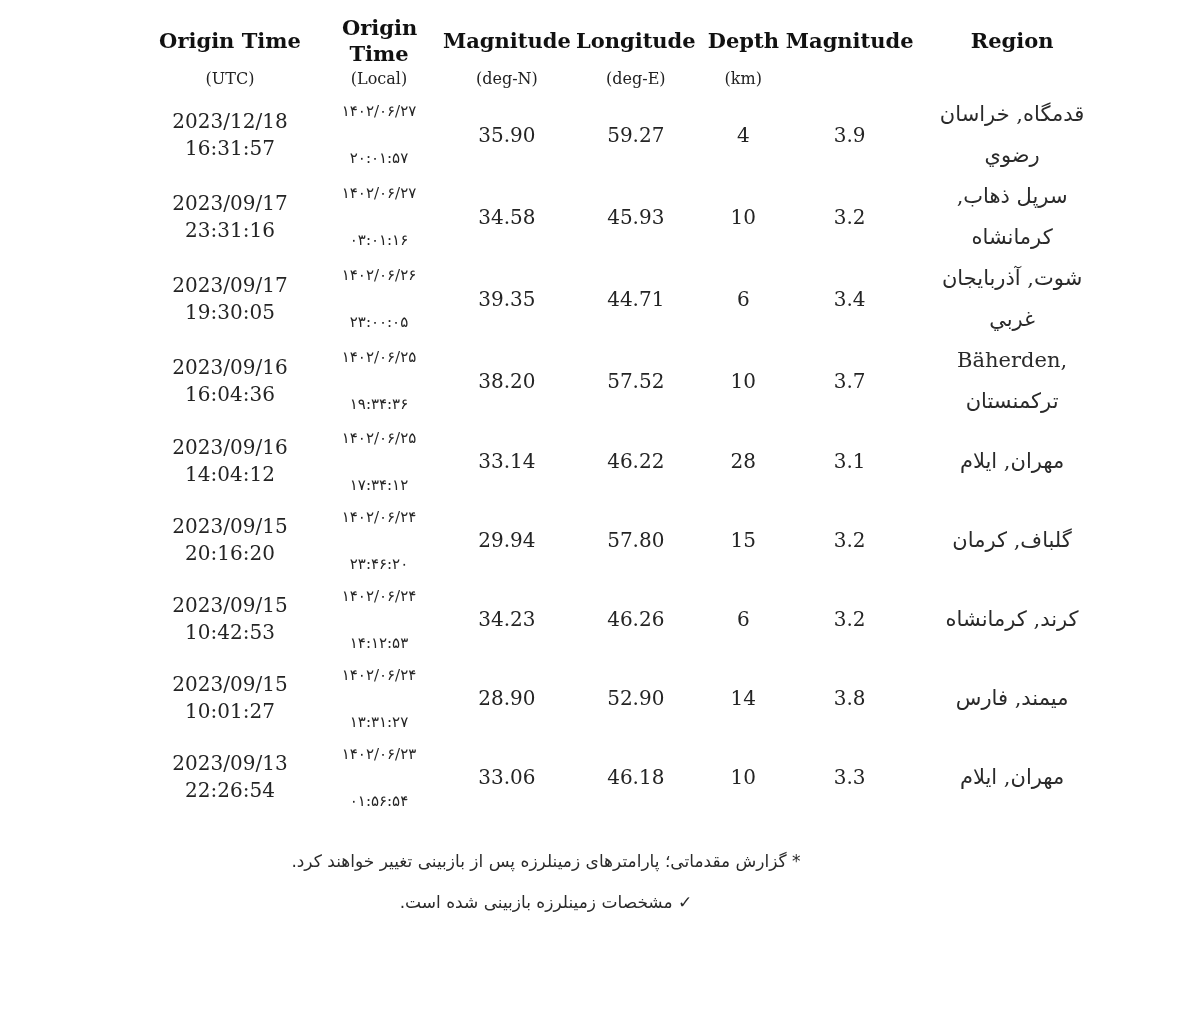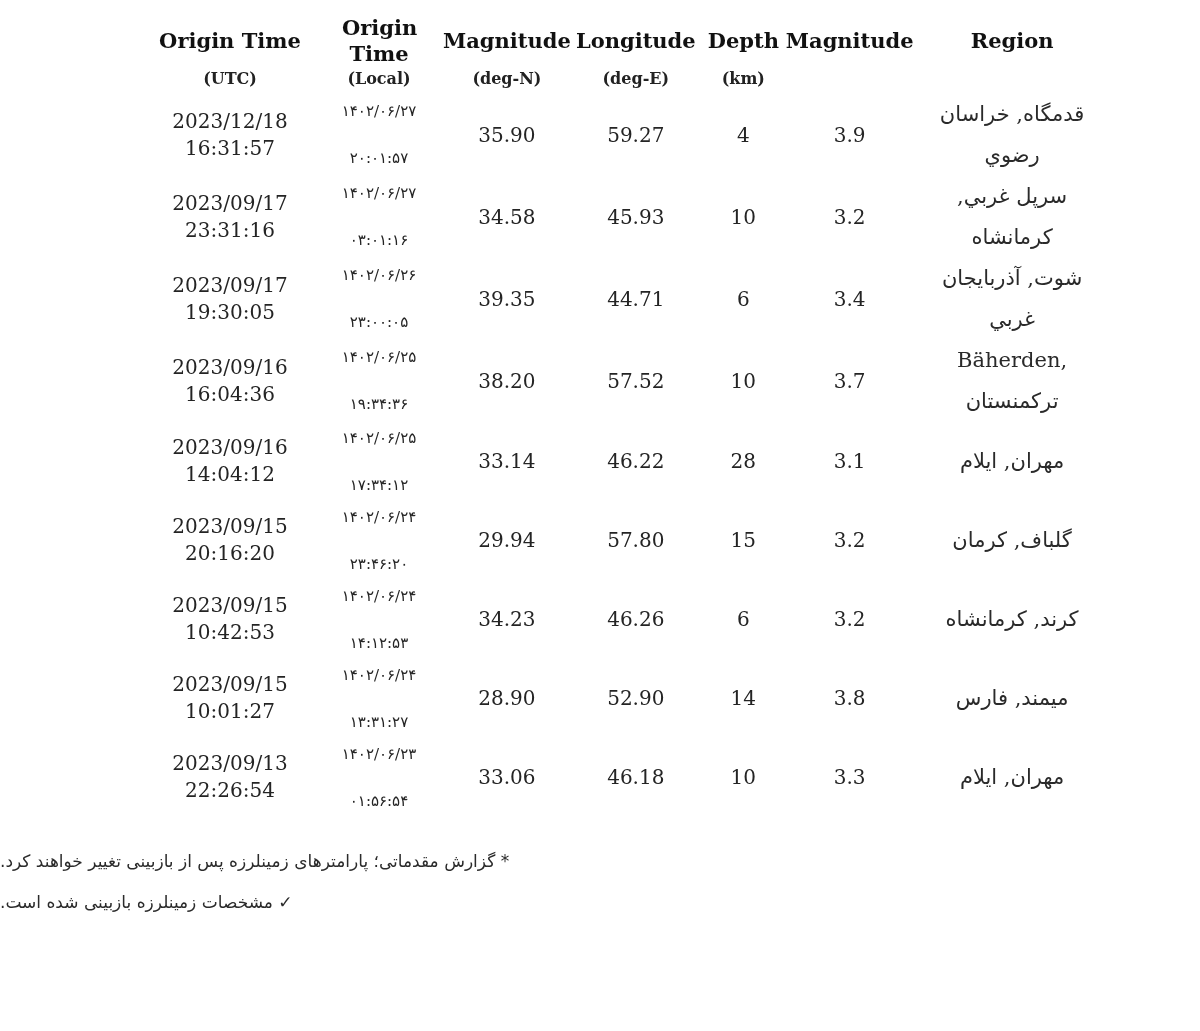--- a/index.html
+++ b/index.html
@@ -34,21 +34,21 @@
 
   
   thead th { vertical-align: top; padding-top: 6px; height: 84px; font-weight: bold; }
   .h-label {
     height: 56px;
     display: flex; align-items: center; justify-content: center;
     font-size: 21px; line-height: 1.25; color: #111111;
   }
   .h-label .wrap-narrow { display: inline-block; width: 74px; }
   .h-sub {
-    height: 22px; font-weight: bold; font-size: 16px; color: #222222;
+    height: 22px; font-weight: normal; font-size: 16px; color: #222222;
   }
 
   
   tbody tr { height: 79px; }
   .cell-utc { font-size: 20px; line-height: 1.35; color: #242424; }
   .cell-local { font-size: 15px; color: #242424; }
   .cell-local .local-time { margin-top: 29px; }
   .cell-num { font-size: 20px; color: #242424; }
   .cell-region {
     font-size: 21px;
@@ -57,21 +57,21 @@
   }
   .cell-region .region-text {
     display: inline-block; max-width: 168px; line-height: 1.95;
   }
 
   
   .footer {
     margin-top: 34px;
     padding-right: 108px;
     direction: rtl;
-    text-align: left;
+    text-align: center;
     font-family: "DejaVu Sans", sans-serif;
     font-size: 17px;
     color: #2b2b2b;
   }
   .footer .note + .note { margin-top: 21px; }
 </style>
 </head>
 <body>
 
 <div class="page">
@@ -144,21 +144,21 @@
           <div>23:31:16</div>
         </td>
         <td class="cell-local">
           <div>۱۴۰۲/۰۶/۲۷</div>
           <div class="local-time">۰۳:۰۱:۱۶</div>
         </td>
         <td class="cell-num">34.58</td>
         <td class="cell-num">45.93</td>
         <td class="cell-num">10</td>
         <td class="cell-num">3.2</td>
-        <td class="cell-region"><span class="region-text">سرپل غربي, كرمانشاه</span></td>
+        <td class="cell-region"><span class="region-text">سرپل ذهاب, كرمانشاه</span></td>
       </tr>
 
       <tr>
         <td class="cell-utc">
           <div>2023/09/17</div>
           <div>19:30:05</div>
         </td>
         <td class="cell-local">
           <div>۱۴۰۲/۰۶/۲۶</div>
           <div class="local-time">۲۳:۰۰:۰۵</div>

